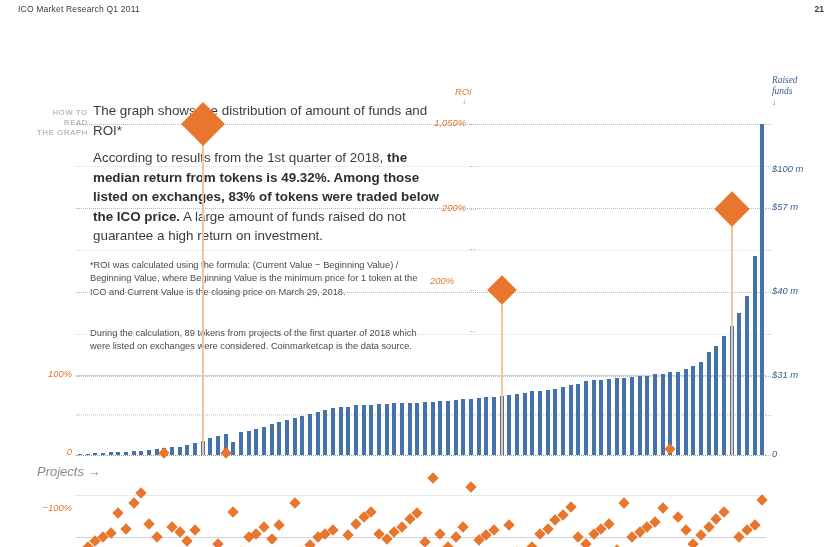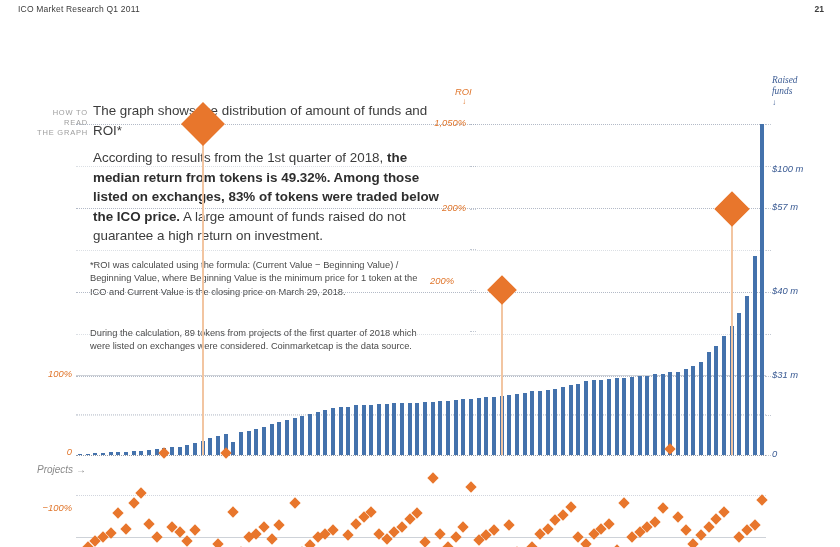--- a/index.html
+++ b/index.html
@@ -58,21 +58,21 @@
   .axlbl{
     position:absolute;font-style:italic;font-size:9.4px;white-space:nowrap;
   }
   .axlbl.roi{color:#e0762c;text-align:right;}
   .axlbl.fund{color:#3c5c94;}
   .axttl{position:absolute;font-style:italic;font-size:9.4px;white-space:nowrap;}
   .axttl.roi{color:#e0762c;}
   .axttl.fund{color:#3c5c94;line-height:11px;font-family:Liberation Serif, serif;}
   .projlbl{
     position:absolute;left:37px;top:464px;font-style:italic;
-    font-size:10px;color:#8a8a8a;white-space:nowrap;
+    font-size:13px;color:#8a8a8a;white-space:nowrap;
   }
 
   .grid{position:absolute;left:0;right:0;height:0;
         border-top:1px dotted #9aa4b5;opacity:.75;}
   .grid.solid{border-top:1px solid #c9cdd4;opacity:.9;}
   .grid.zero{border-top:1px dotted #8f96a3;opacity:.95;}
 
   .stem{position:absolute;width:2px;background:#f2c5a1;}
   .bar{position:absolute;background:#4472ac;width:4px;}
   .dia{

